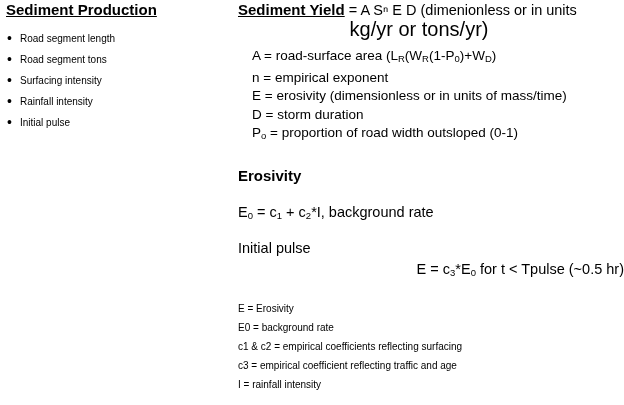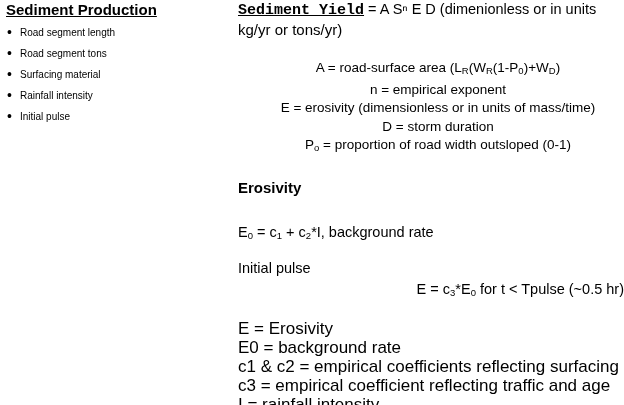--- a/index.html
+++ b/index.html
@@ -24,21 +24,21 @@
     position: absolute;
     left: 6px;
     top: 0px;
     width: 230px;
   }
   .left-title {
     font-size: 15px;
     font-weight: bold;
     text-decoration: underline;
     line-height: 20px;
-    margin-bottom: 2px;
+    margin-bottom: 8px;
   }
   .bullet-list {
     list-style: none;
     margin: 0;
     padding: 0;
   }
   .bullet-list li {
     font-size: 10px;
     line-height: 21px;
     padding-left: 14px;
@@ -60,79 +60,77 @@
   }
   .eq-title {
     font-size: 14.5px;
     line-height: 19px;
     text-align: left;
   }
   .eq-title .underline-bold {
     font-weight: bold;
     text-decoration: underline;
     font-size: 15px;
-    font-family: Liberation Mono, monospace;
   }
   .eq-title-second {
-    font-size: 15px;
+    font-size: 20px;
     line-height: 19px;
-    text-align: left;
+    text-align: center;
     margin-right: 24px;
   }
   .defs {
-    margin-top: 20px;
+    margin-top: 8px;
     margin-left: 14px;
-    text-align: center;
   }
   .defs div {
     font-size: 13.5px;
     line-height: 18.5px;
     white-space: nowrap;
   }
   sub {
     font-size: 9.5px;
     vertical-align: -0.25em;
   }
   .section-head {
     font-size: 15px;
     font-weight: bold;
     margin-top: 20px;
     line-height: 20px;
   }
   .eq-line {
     font-size: 14.5px;
     line-height: 19px;
-    margin-top: 25px;
+    margin-top: 17px;
   }
   .eq-line.tight {
     margin-top: 13px;
   }
   .eq-line.tighter {
     margin-top: 2px;
     text-align: right;
   }
   .legend {
     margin-top: 17px;
   }
   .legend div {
-    font-size: 17px;
+    font-size: 10px;
     line-height: 19px;
   }
 </style>
 </head>
 <body>
 
 <div class="page">
 
   <div class="left-col">
     <div class="left-title">Sediment Production</div>
     <ul class="bullet-list">
       <li>Road segment length</li>
       <li>Road segment tons</li>
-      <li>Surfacing material</li>
+      <li>Surfacing intensity</li>
       <li>Rainfall intensity</li>
       <li>Initial pulse</li>
     </ul>
   </div>
 
   <div class="right-col">
 
     <div class="eq-title">
       <span class="underline-bold">Sediment Yield</span><span> = A Sⁿ E D (dimenionless or in units</span>
     </div>

